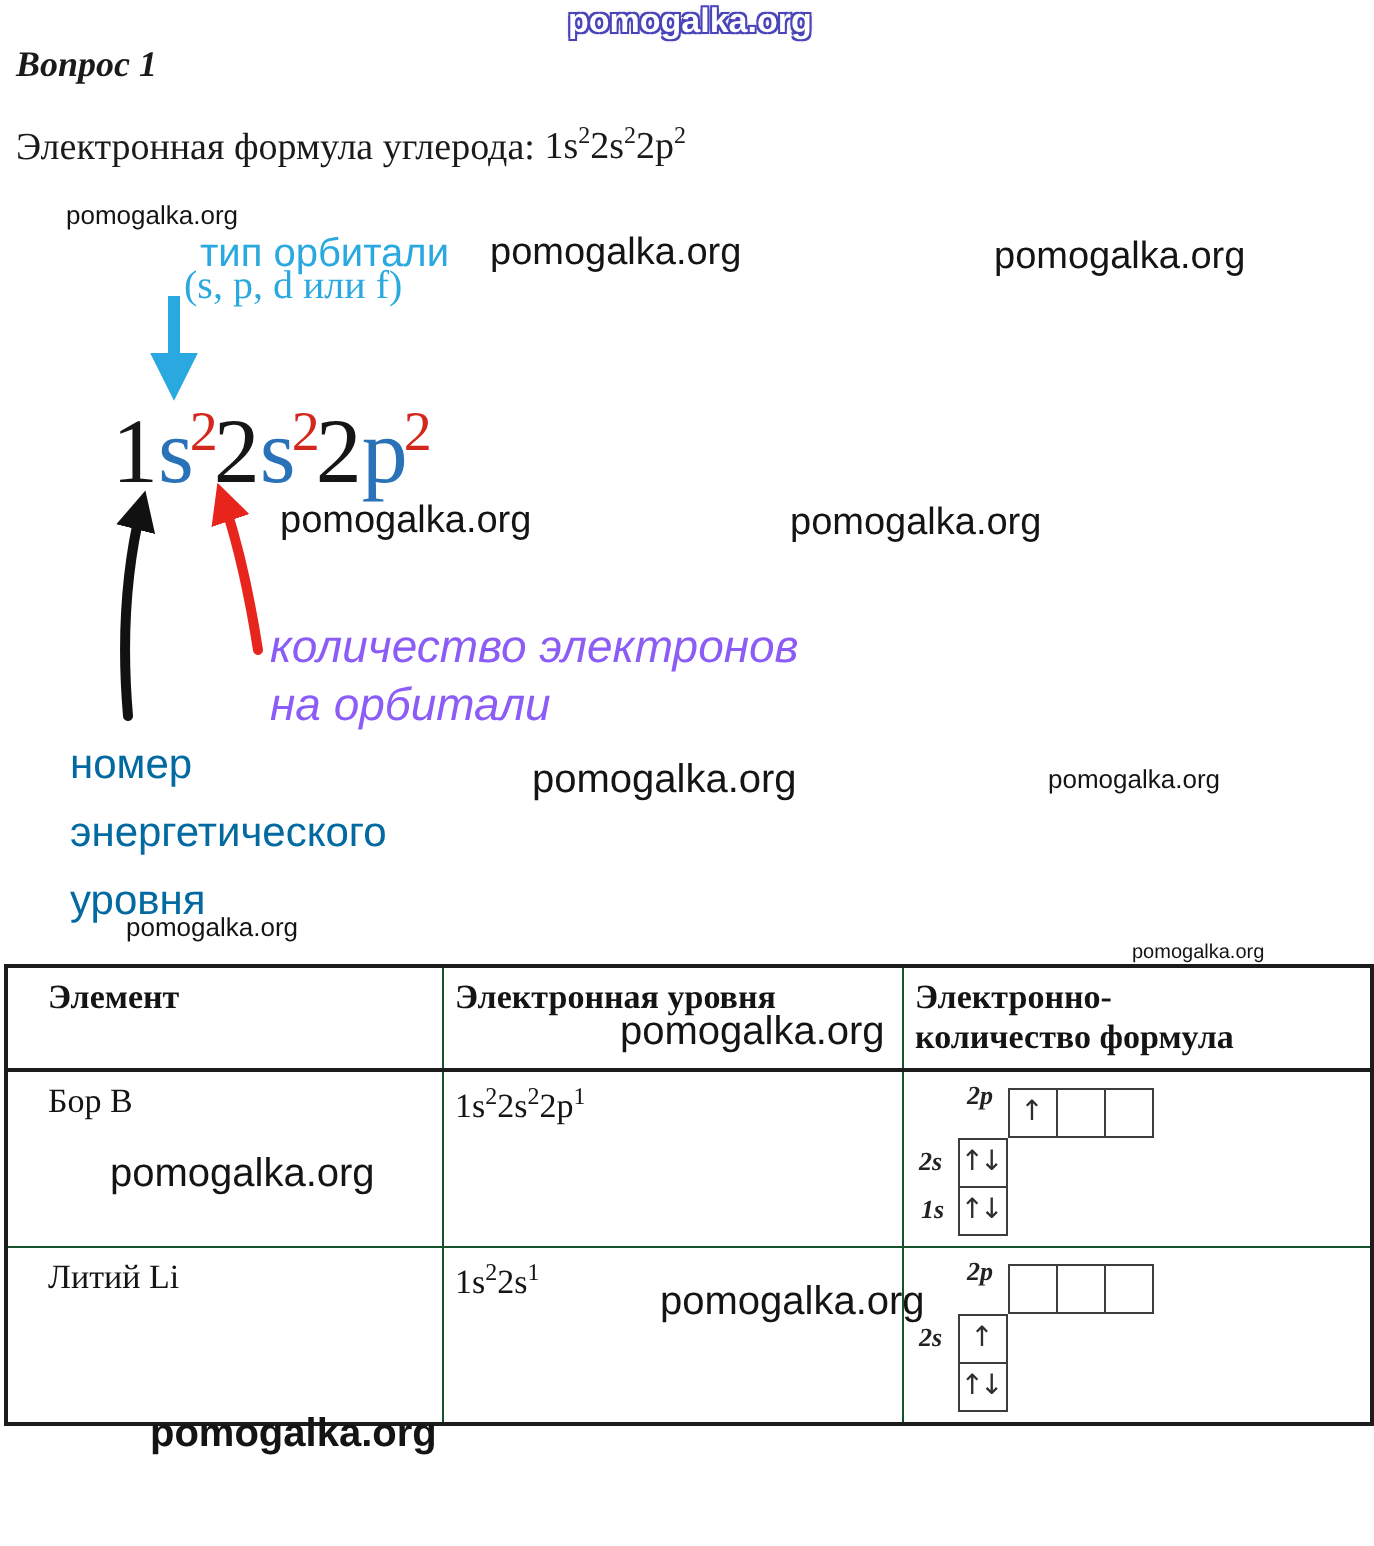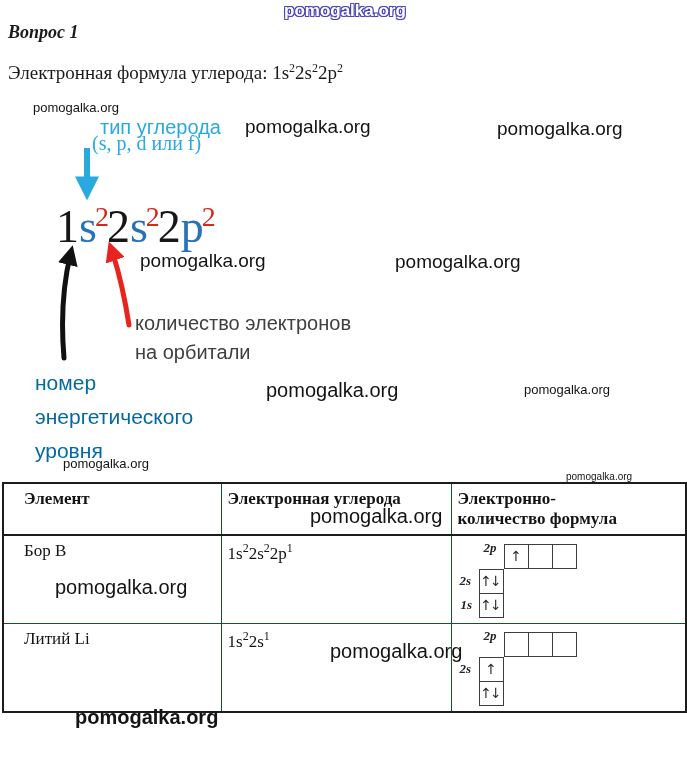--- a/index.html
+++ b/index.html
@@ -16,21 +16,21 @@
   .wm-outline {
     position:absolute; font-weight:bold; color:#ffffff; white-space:nowrap;
     text-shadow:-1px -1px 0 #4944b8, 1px -1px 0 #4944b8, -1px 1px 0 #4944b8, 1px 1px 0 #4944b8, 0 0 2px #8a87d8;
   }
 
   .question { font-family:"Liberation Serif",serif; font-weight:bold; font-style:italic; font-size:18px; }
   .intro { font-family:"Liberation Serif",serif; font-size:19px; }
   .intro sup, .cell-formula sup { font-size:12px; }
 
   .cyan-label { color:#29a9e0; font-size:20px; }
-  .red-label  { color:#404040; font-size:20px; line-height:29px; white-space:pre-line; }
+  .red-label  { color:#8b5cf6; font-size:23px; line-height:29px; white-space:pre-line;font-style:italic; }
   .black-label{ color:#0369a1; font-size:21px; line-height:34px; white-space:pre-line; }
 
   .big-formula { font-size:46px; line-height:46px; letter-spacing:0px; }
   .bf-black { color:#161616; }
   .bf-blue  { color:#2a72b8; }
   .bf-sup   { color:#d3281e; font-size:28px; vertical-align:16px; margin-left:-2px; margin-right:-2px; }
 
   svg.arrows { position:absolute; left:0; top:120px; pointer-events:none; }
 
   
@@ -82,21 +82,21 @@
 <div class="wm" style="left:33px;  top:100px; font-size:13px;">pomogalka.org</div>
 <div class="wm" style="left:245px; top:116px; font-size:19px;">pomogalka.org</div>
 <div class="wm" style="left:497px; top:118px; font-size:19px;">pomogalka.org</div>
 <div class="wm" style="left:140px; top:250px; font-size:19px;">pomogalka.org</div>
 <div class="wm" style="left:395px; top:251px; font-size:19px;">pomogalka.org</div>
 <div class="wm" style="left:266px; top:379px; font-size:20px;">pomogalka.org</div>
 <div class="wm" style="left:524px; top:382px; font-size:13px;">pomogalka.org</div>
 <div class="wm" style="left:63px;  top:456px; font-size:13px;">pomogalka.org</div>
 <div class="wm" style="left:566px; top:471px; font-size:10px;">pomogalka.org</div>
 
-<div class="abs cyan-label" style="left:100px; top:116px;">тип углерода</div>
+<div class="abs cyan-label" style="left:100px; top:116px;">тип орбитали</div>
 <div class="abs cyan-label" style="left:92px;  top:132px;font-family:Liberation Serif, serif;">(s, p, d или f)</div>
 
 <div class="abs big-formula" style="left:56px; top:194px;font-family:Liberation Serif, serif;"><span class="bf-black">1</span><span class="bf-blue">s</span><span class="bf-sup">2</span><span class="bf-black">2</span><span class="bf-blue">s</span><span class="bf-sup">2</span><span class="bf-black">2</span><span class="bf-blue">p</span><span class="bf-sup">2</span></div>
 
 <div class="abs red-label" style="left:135px; top:309px;">количество электронов
 на орбитали</div>
 <div class="abs black-label" style="left:35px; top:366px;">номер
 энергетического
 уровня</div>
 
@@ -119,21 +119,21 @@
 
 <table class="el-table">
   <colgroup>
       <col style="width:218px">
       <col style="width:230px">
       <col style="width:235px">
     </colgroup>
   <tbody>
       <tr>
     <th class="c1">Элемент</th>
-    <th>Электронная углерода</th>
+    <th>Электронная уровня</th>
     <th>
           <span style="display:block">Электронно-</span>
           <span style="display:block">количество формула</span>
         </th>
   </tr>
 
   <tr>
     <td class="c1 rowcell">Бор B</td>
     <td class="rowcell cell-formula"><span>1s</span><sup>2</sup><span>2s</span><sup>2</sup><span>2p</span><sup>1</sup></td>
     <td class="rowcell">

